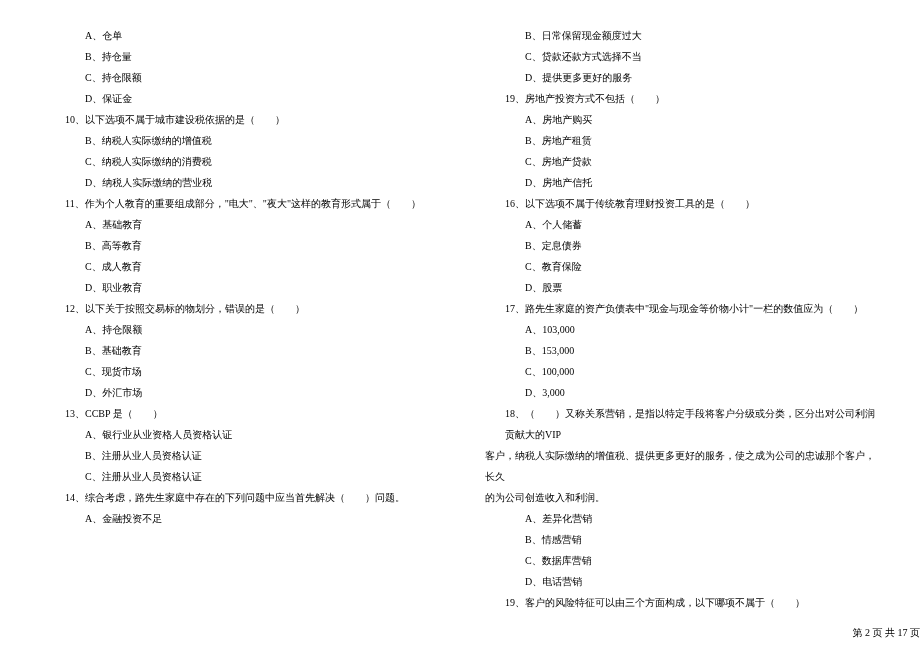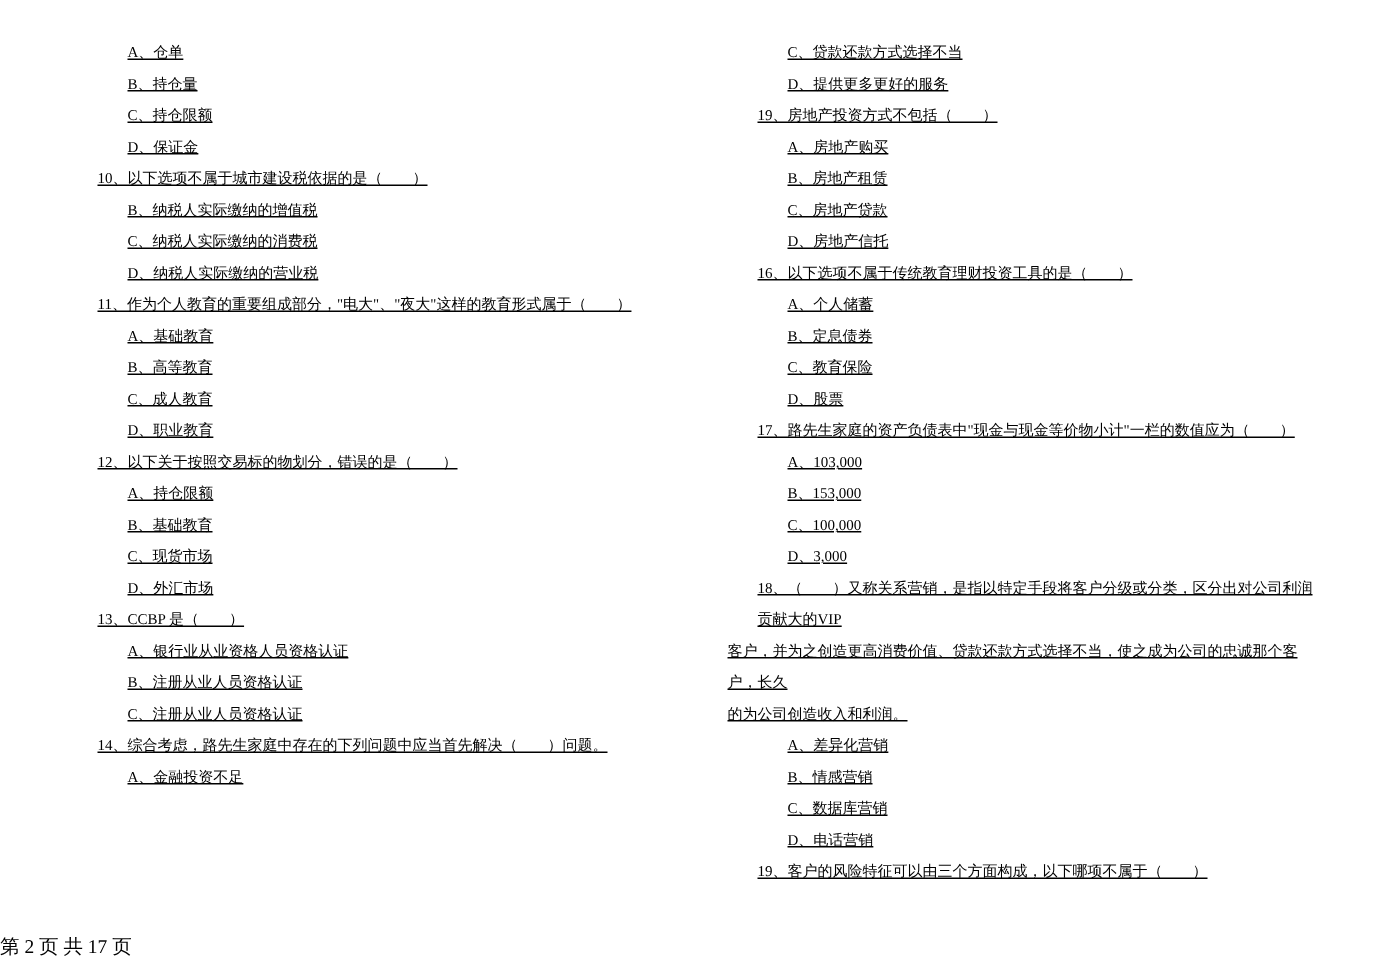--- a/index.html
+++ b/index.html
@@ -18,38 +18,37 @@
       position: relative;
     }
     .columns {
       display: flex;
       gap: 50px;
       height: 585px;
     }
     .col {
       flex: 1;
       line-height: 2.1;
-      text-decoration: underline;
     }
     .option-line {
       padding-left: 40px;
     }
     .question-line {
       padding-left: 20px;
     }
     .question-line-cont {
       padding-left: 0px;
     }
     .footer {
       position: absolute;
       bottom: 10px;
       left: 0;
       right: 0;
-      text-align: left;
-      font-size: 13px;
+      text-align: right;
+      font-size: 10px;
     }
   </style>
 </head>
 <body>
 
 <div class="columns">
   <div class="col">
     <div class="option-line">A、仓单</div>
     <div class="option-line">B、持仓量</div>
     <div class="option-line">C、持仓限额</div>
@@ -70,39 +69,40 @@
     <div class="option-line">D、外汇市场</div>
     <div class="question-line">13、CCBP 是（　　）</div>
     <div class="option-line">A、银行业从业资格人员资格认证</div>
     <div class="option-line">B、注册从业人员资格认证</div>
     <div class="option-line">C、注册从业人员资格认证</div>
     <div class="question-line">14、综合考虑，路先生家庭中存在的下列问题中应当首先解决（　　）问题。</div>
     <div class="option-line">A、金融投资不足</div>
   </div>
 
   <div class="col">
+    <div class="option-line">B、日常保留现金额度过大</div>
     <div class="option-line">C、贷款还款方式选择不当</div>
     <div class="option-line">D、提供更多更好的服务</div>
     <div class="question-line">19、房地产投资方式不包括（　　）</div>
     <div class="option-line">A、房地产购买</div>
     <div class="option-line">B、房地产租赁</div>
     <div class="option-line">C、房地产贷款</div>
     <div class="option-line">D、房地产信托</div>
     <div class="question-line">16、以下选项不属于传统教育理财投资工具的是（　　）</div>
     <div class="option-line">A、个人储蓄</div>
     <div class="option-line">B、定息债券</div>
     <div class="option-line">C、教育保险</div>
     <div class="option-line">D、股票</div>
     <div class="question-line">17、路先生家庭的资产负债表中"现金与现金等价物小计"一栏的数值应为（　　）</div>
     <div class="option-line">A、103,000</div>
     <div class="option-line">B、153,000</div>
     <div class="option-line">C、100,000</div>
     <div class="option-line">D、3,000</div>
     <div class="question-line">18、（　　）又称关系营销，是指以特定手段将客户分级或分类，区分出对公司利润贡献大的VIP</div>
-    <div class="question-line-cont">客户，并为之创造更高消费价值、贷款还款方式选择不当，使之成为公司的忠诚那个客户，长久</div>
+    <div class="question-line-cont">客户，纳税人实际缴纳的增值税、提供更多更好的服务，使之成为公司的忠诚那个客户，长久</div>
     <div class="question-line-cont">的为公司创造收入和利润。</div>
     <div class="option-line">A、差异化营销</div>
     <div class="option-line">B、情感营销</div>
     <div class="option-line">C、数据库营销</div>
     <div class="option-line">D、电话营销</div>
     <div class="question-line">19、客户的风险特征可以由三个方面构成，以下哪项不属于（　　）</div>
   </div>
 </div>
 
 <div class="footer">第 2 页 共 17 页</div>

